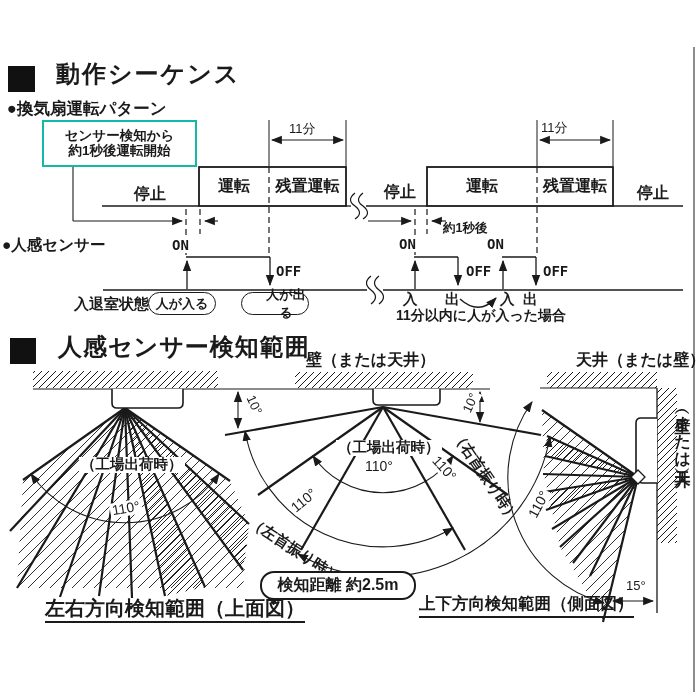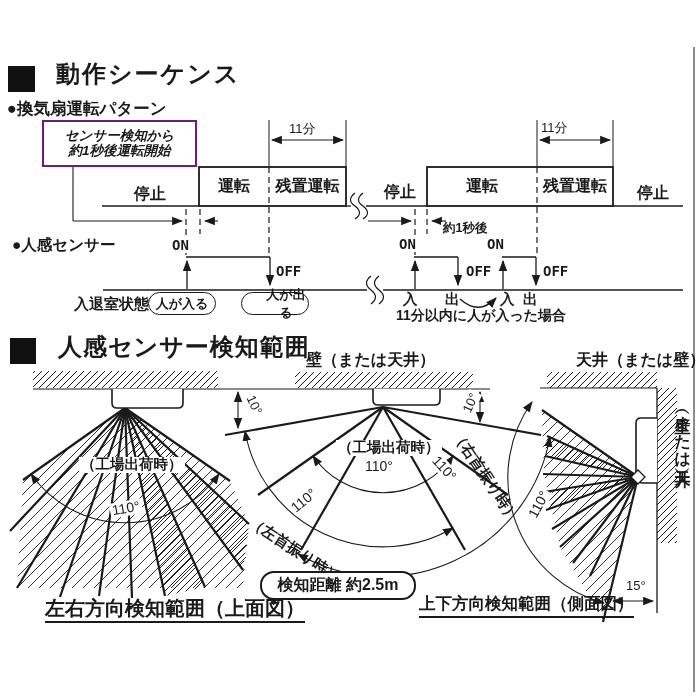--- a/index.html
+++ b/index.html
@@ -4,22 +4,22 @@
 <style>
   html,body{margin:0;padding:0;background:#fff;}
   .stage{position:relative;width:700px;height:700px;background:#fff;overflow:hidden;
          font-family:"Liberation Sans",sans-serif;color:#1a1a1a;}
   .stage svg{position:absolute;left:0;top:0;}
   .lbl{position:absolute;white-space:nowrap;color:#1a1a1a;line-height:1.1;}
   .b{font-weight:bold;}
   .bg{background:#fff;padding:0 2px;}
   .c{text-align:center;}
   .sq{position:absolute;background:#111;}
-  .box{position:absolute;border:2px solid #701a75;background:#fff;
-       display:flex;flex-direction:column;justify-content:center;align-items:center;font-style:italic;}
+  .box{position:absolute;border:2px solid #14b8a6;background:#fff;
+       display:flex;flex-direction:column;justify-content:center;align-items:center;}
   .oval{position:absolute;border:1.6px solid #1a1a1a;border-radius:14px;background:#fff;
         display:flex;justify-content:center;align-items:center;text-align:center;}
   .cap{border-bottom:2px solid #1a1a1a;padding-bottom:2px;}
   .vert{writing-mode:vertical-rl;text-orientation:mixed;}
   .mono{font-family:"DejaVu Sans Mono",monospace;}
 </style>
 </head>
 <body>
 
 <div class="stage">
@@ -176,21 +176,21 @@
 
 <div class="lbl b" style="left:134px;top:185px;font-size:16px;">停止</div>
 <div class="lbl b c" style="left:199px;top:177px;width:70px;font-size:16px;">運転</div>
 <div class="lbl b c" style="left:269px;top:177px;width:77px;font-size:16px;">残置運転</div>
 <div class="lbl b" style="left:384px;top:183px;font-size:16px;">停止</div>
 <div class="lbl b c" style="left:427px;top:177px;width:110px;font-size:16px;">運転</div>
 <div class="lbl b c" style="left:537px;top:177px;width:76px;font-size:16px;">残置運転</div>
 <div class="lbl b" style="left:637px;top:184px;font-size:16px;">停止</div>
 <div class="lbl b bg" style="left:441px;top:222px;font-size:12.5px;">約1秒後</div>
 
-<div class="lbl b" style="left:12px;top:236px;font-size:15.5px;">●人感センサー</div>
+<div class="lbl b" style="left:2px;top:236px;font-size:15.5px;">●人感センサー</div>
 <div class="lbl b bg mono" style="left:170px;top:238px;font-size:14px;">ON</div>
 <div class="lbl b bg mono" style="left:274px;top:264px;font-size:14px;">OFF</div>
 <div class="lbl b bg mono" style="left:397px;top:237px;font-size:14px;">ON</div>
 <div class="lbl b bg mono" style="left:464px;top:264px;font-size:14px;">OFF</div>
 <div class="lbl b bg mono" style="left:485px;top:237px;font-size:14px;">ON</div>
 <div class="lbl b bg mono" style="left:541px;top:264px;font-size:14px;">OFF</div>
 
 <div class="lbl b" style="left:74px;top:296px;font-size:15px;">入退室状態</div>
 <div class="oval" style="left:148px;top:292px;width:66px;height:21px;">
   <span class="b" style="font-size:13px;">人が入る</span>

